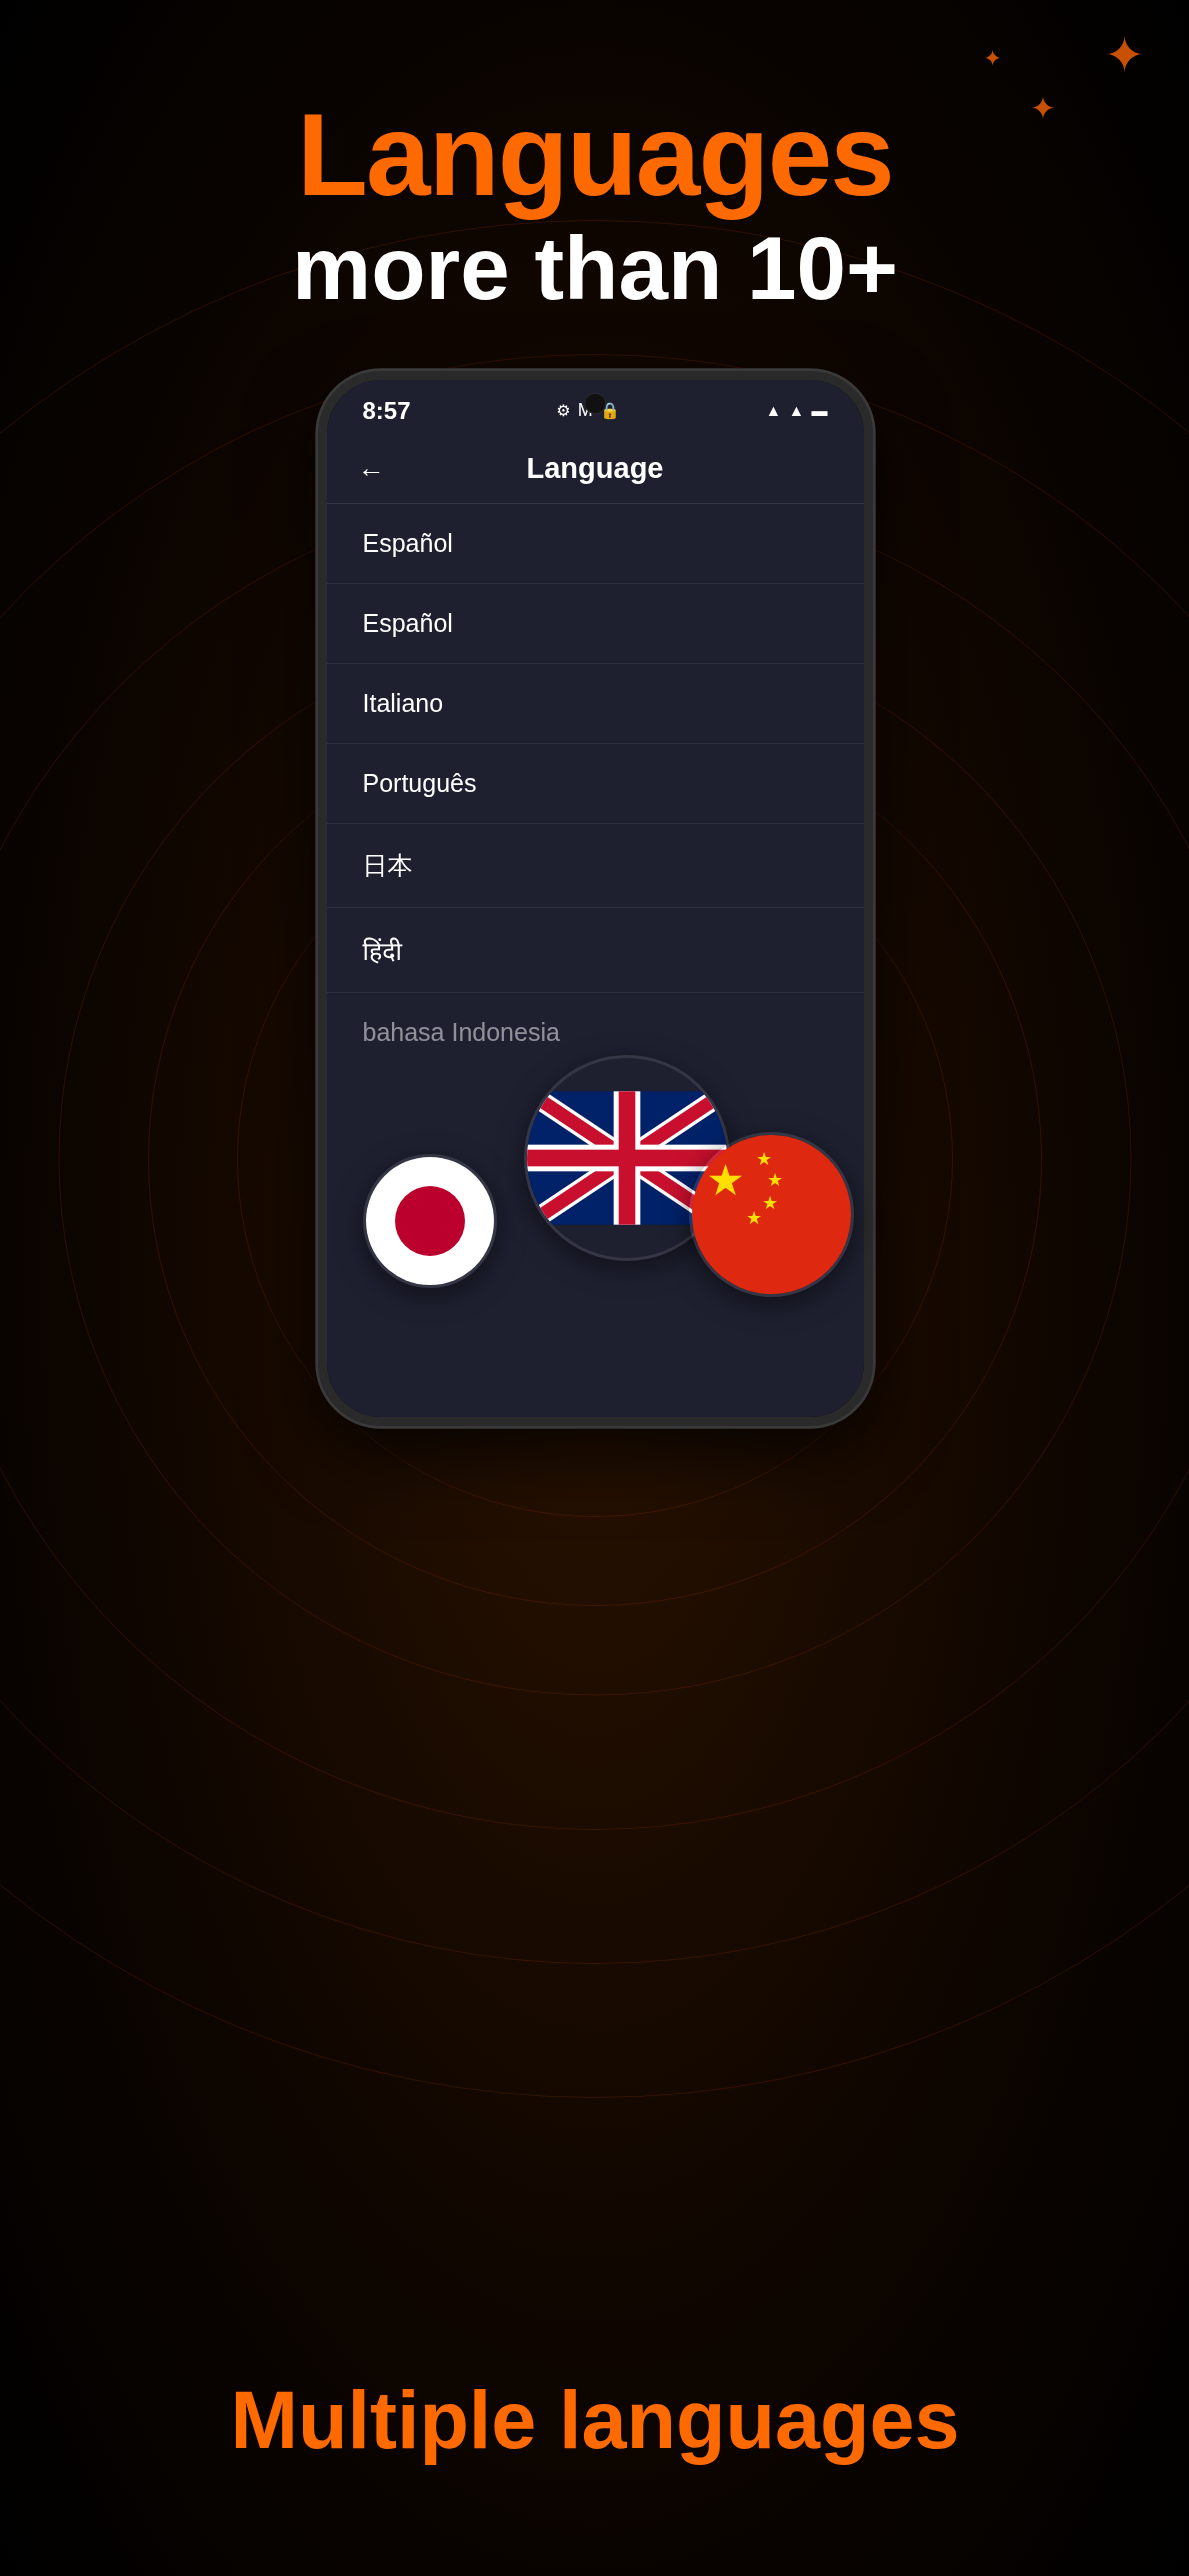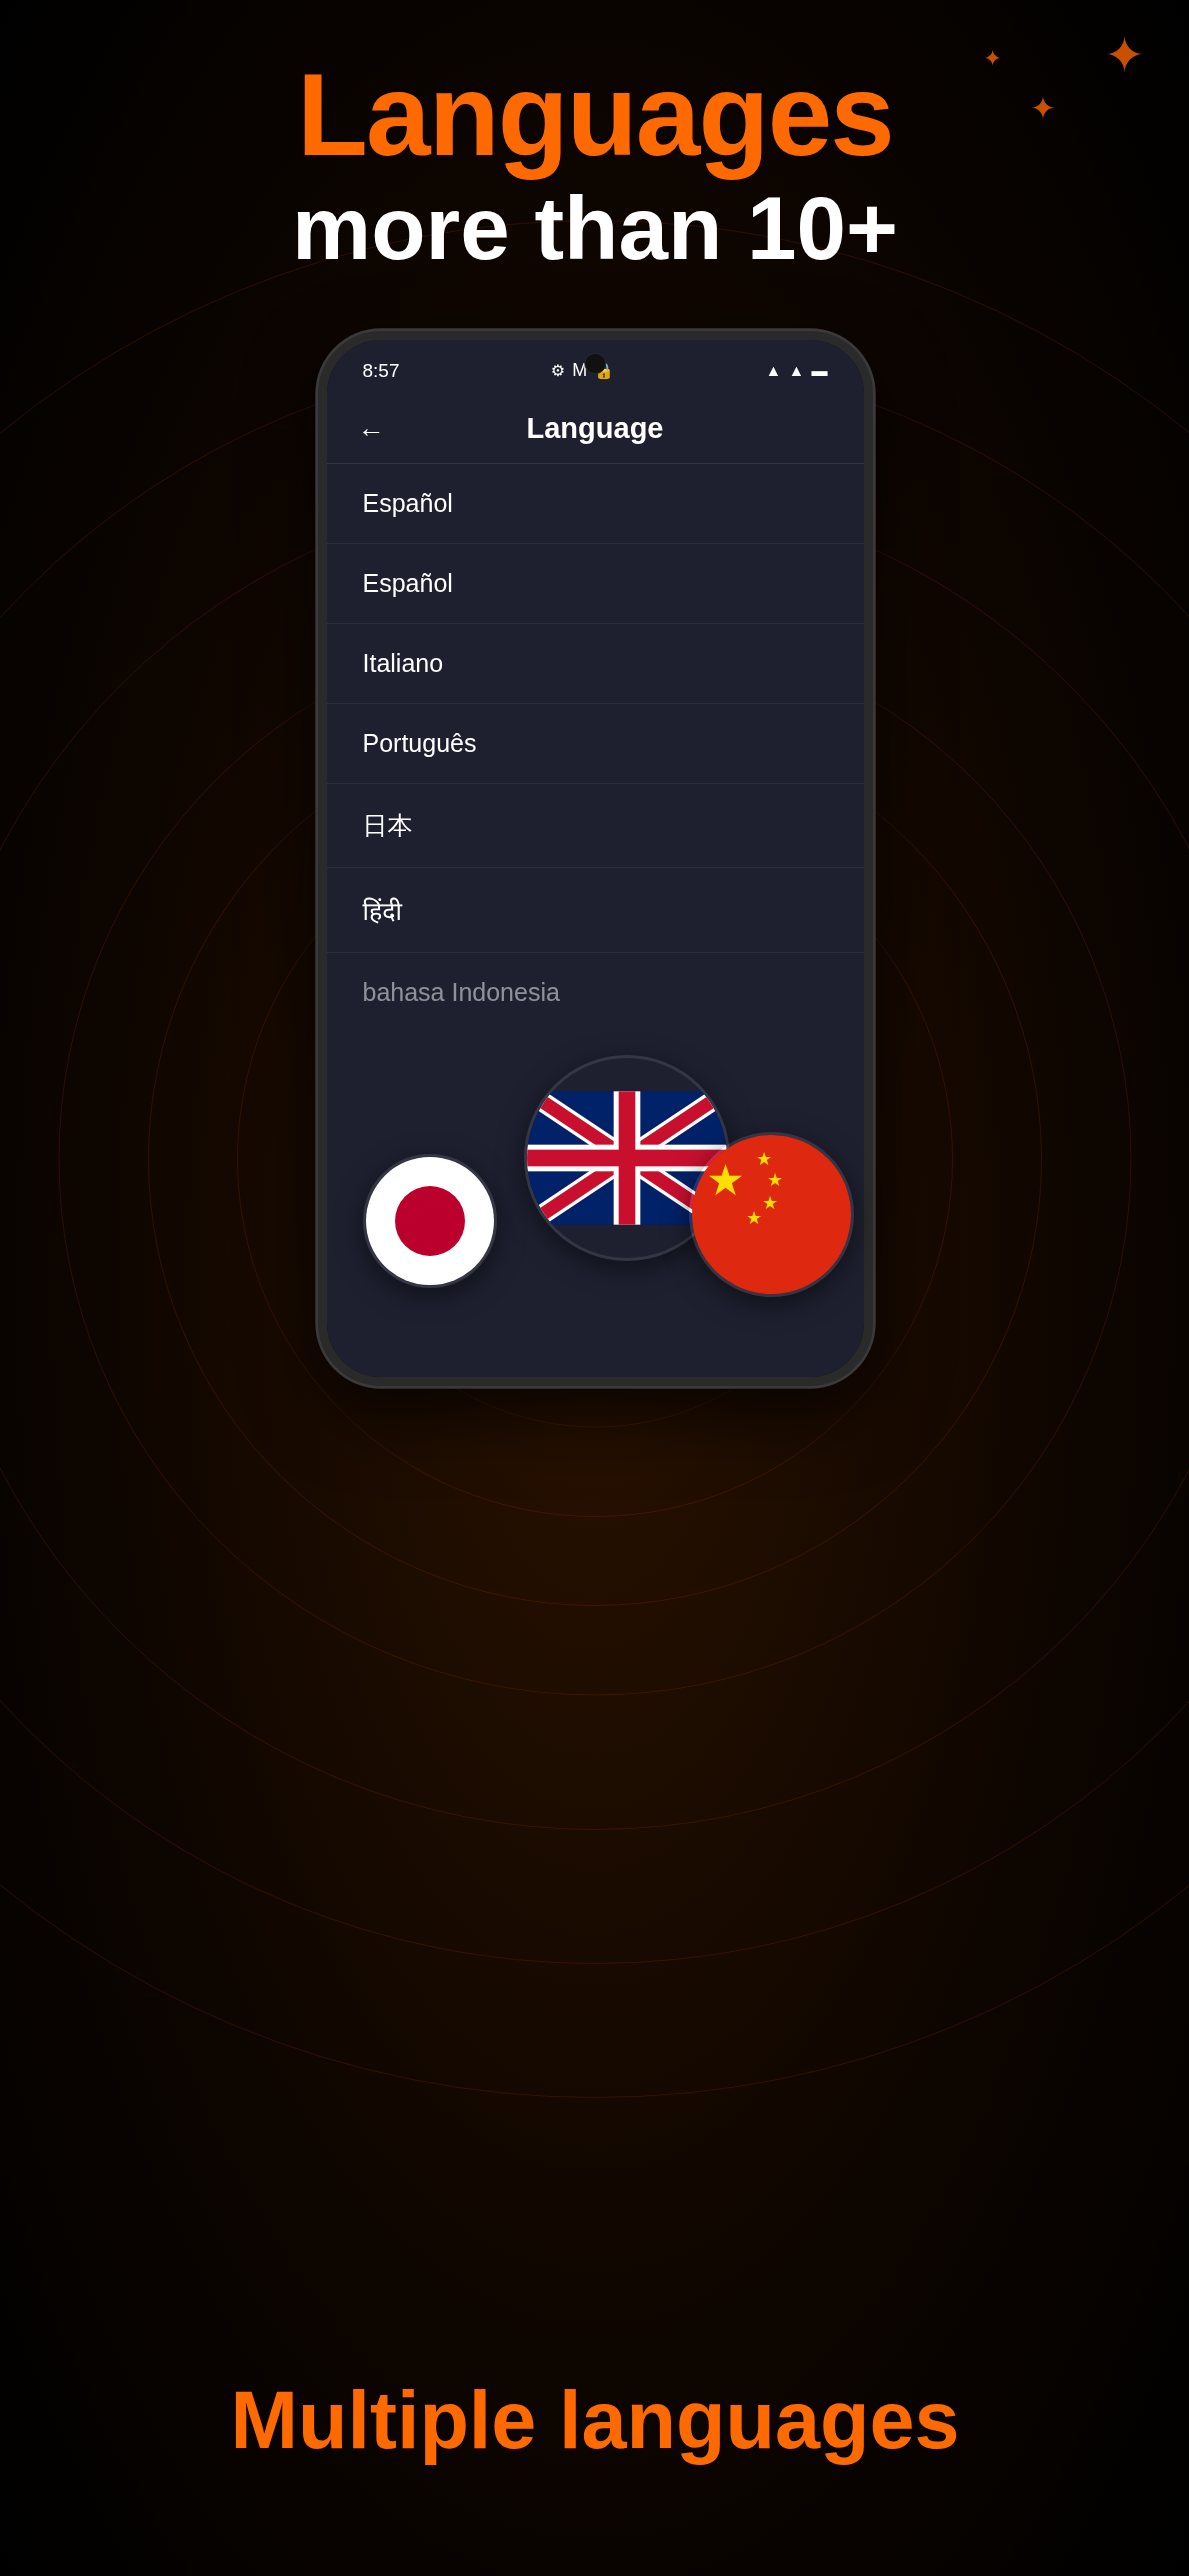--- a/index.html
+++ b/index.html
@@ -23,21 +23,21 @@
       width: 100%; height: 100%;
       background: radial-gradient(ellipse at 50% 50%, #2a1200 0%, #0d0500 60%, #000 100%);
       z-index: 0;
     }
 
     
     .header-section {
       position: relative;
       z-index: 3;
       text-align: center;
-      padding-top: 52px;
+      padding-top: 92px;
       width: 100%;
     }
 
     .title-languages {
       font-size: 116px;
       font-weight: 900;
       color: #ff6a00;
       line-height: 1.1;
       letter-spacing: -1.8px;
     }
@@ -97,22 +97,22 @@
     .status-bar {
       display: flex;
       justify-content: space-between;
       align-items: center;
       padding: 16px 36px 9px;
       height: 54px;
     }
 
     .status-time {
       color: #fff;
-      font-size: 19px;
-      font-weight: 400;
+      font-size: 24px;
+      font-weight: 700;
     }
 
     .status-icons {
       display: flex;
       gap: 7.2px;
       align-items: center;
     }
 
     .status-icon-item {
       color: #fff;

